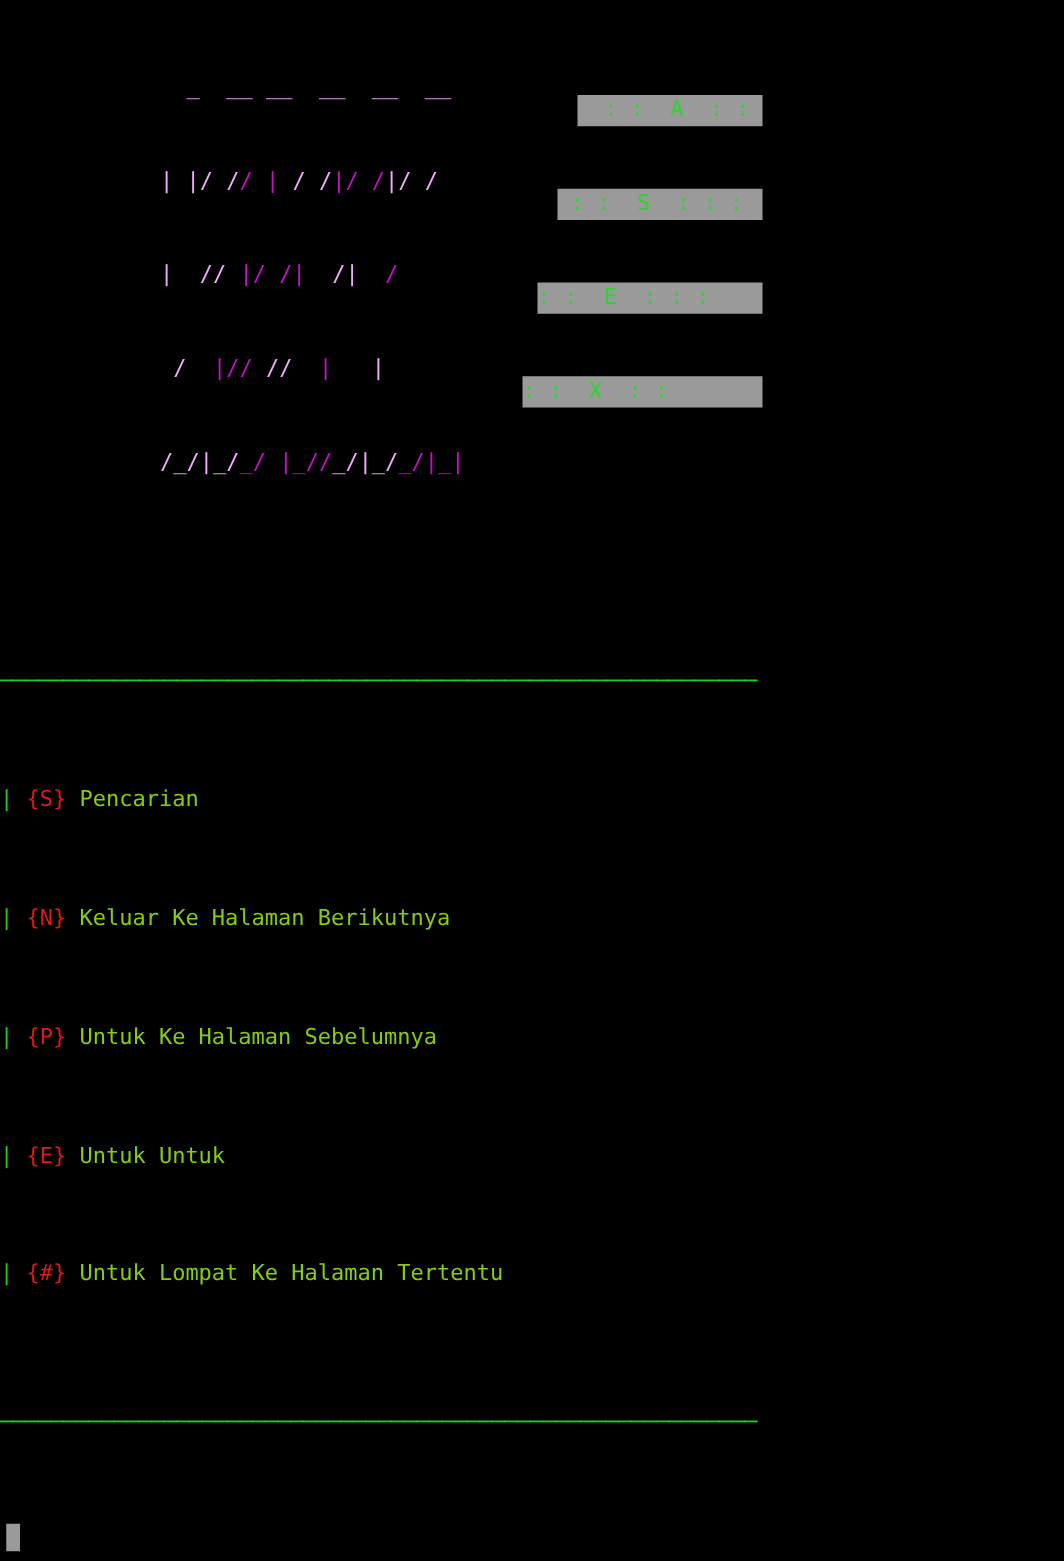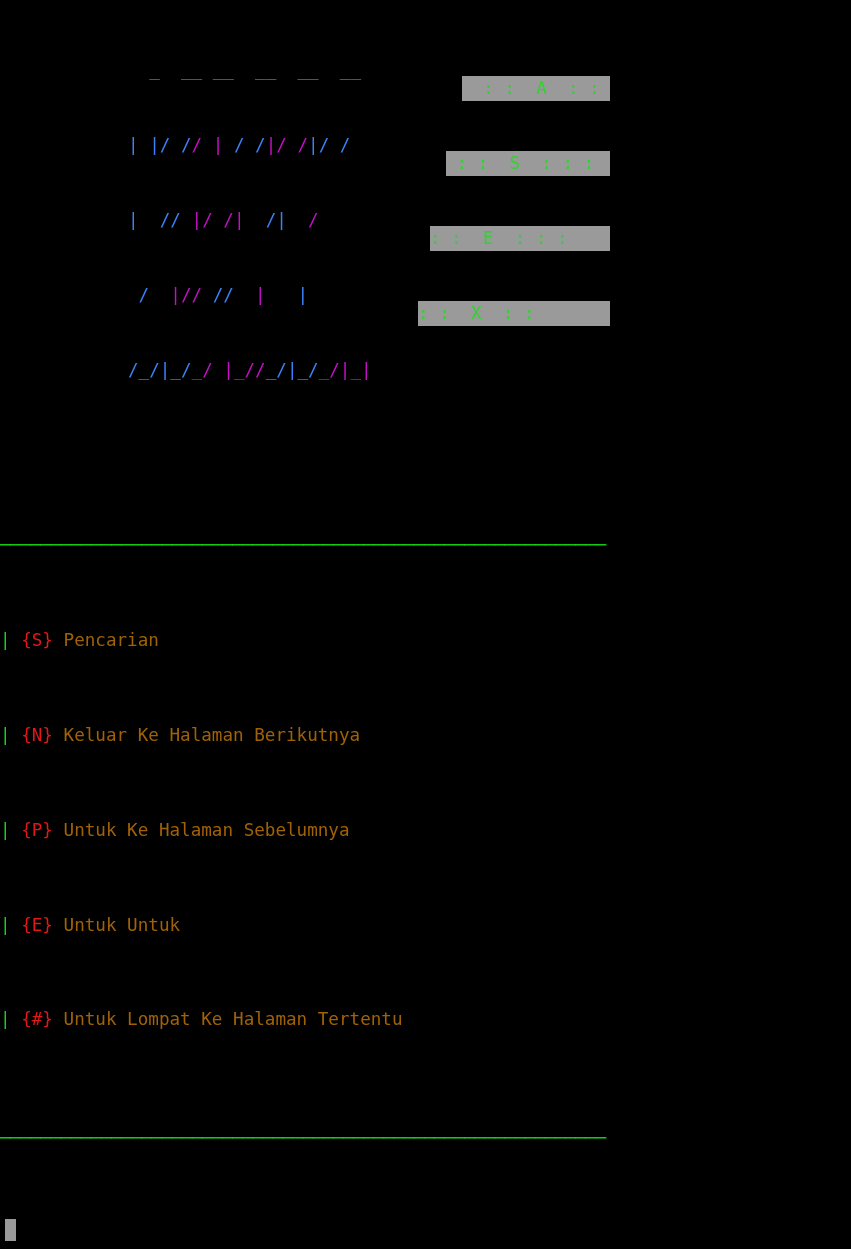--- a/index.html
+++ b/index.html
@@ -28,21 +28,21 @@
   .banner {
     position: relative;
     padding-top: 8px;
     padding-left: 128px;
     font-size: 17.6px;
     line-height: 25px;
     letter-spacing: 0px;
     white-space: pre;
   }
   .banner-row { white-space: pre; }
-  .c-red { color: #3b82f6; }
+  .c-red { color: #f0abfc; }
   .c-mag { color: #c410c4; }
   .c-grn { color: #18d018; }
 
   .asex {
     position: absolute;
     left: 430px;
     top: 26px;
     line-height: 25px;
     white-space: pre;
     font-size: 17.6px;
@@ -65,21 +65,21 @@
     line-height: 23.7px;
   }
   .menubox .rule {
     color: #18d018;
     white-space: pre;
     letter-spacing: -0.5px;
   }
   .menu-line { white-space: pre; }
   .menu-line .bar { color: #18d018; }
   .menu-line .key { color: #e01818; }
-  .menu-line .txt { color: #a16207; }
+  .menu-line .txt { color: #84cc16; }
 
   .cursor {
     position: absolute;
     left: 5px;
     top: 1219px;
     width: 11px;
     height: 22px;
     background: #9a9a9a;
   }
 </style>

